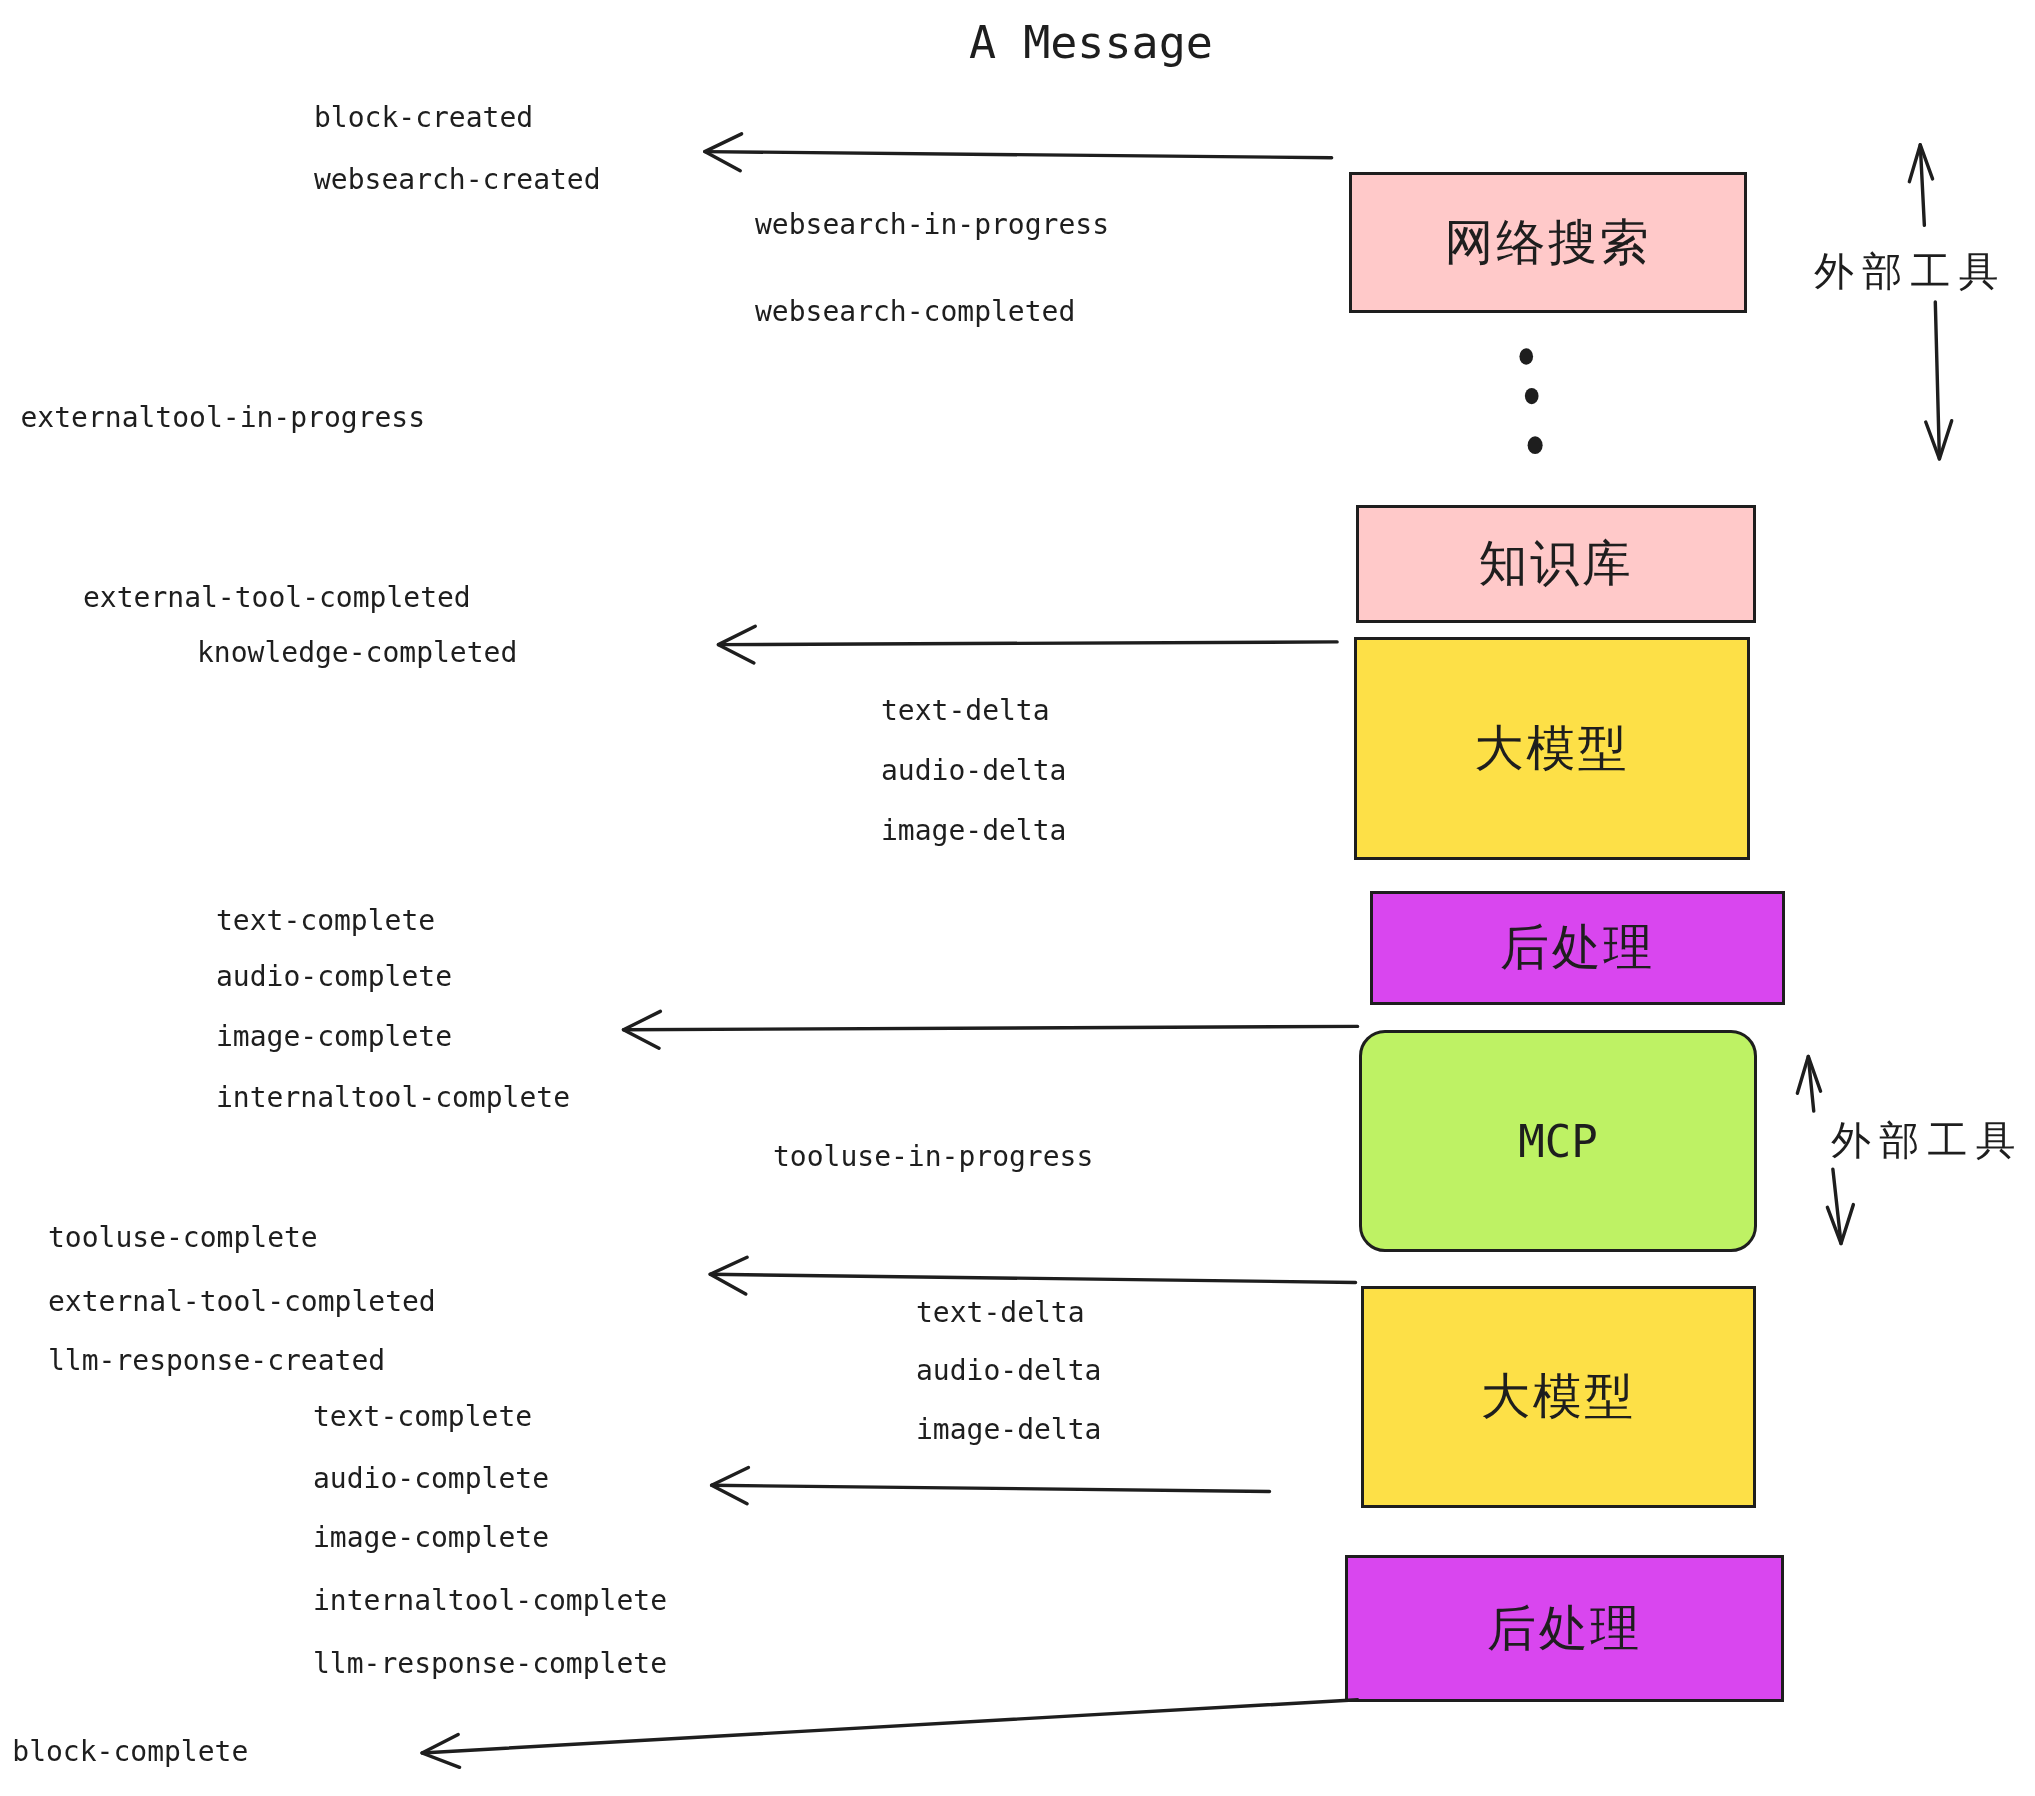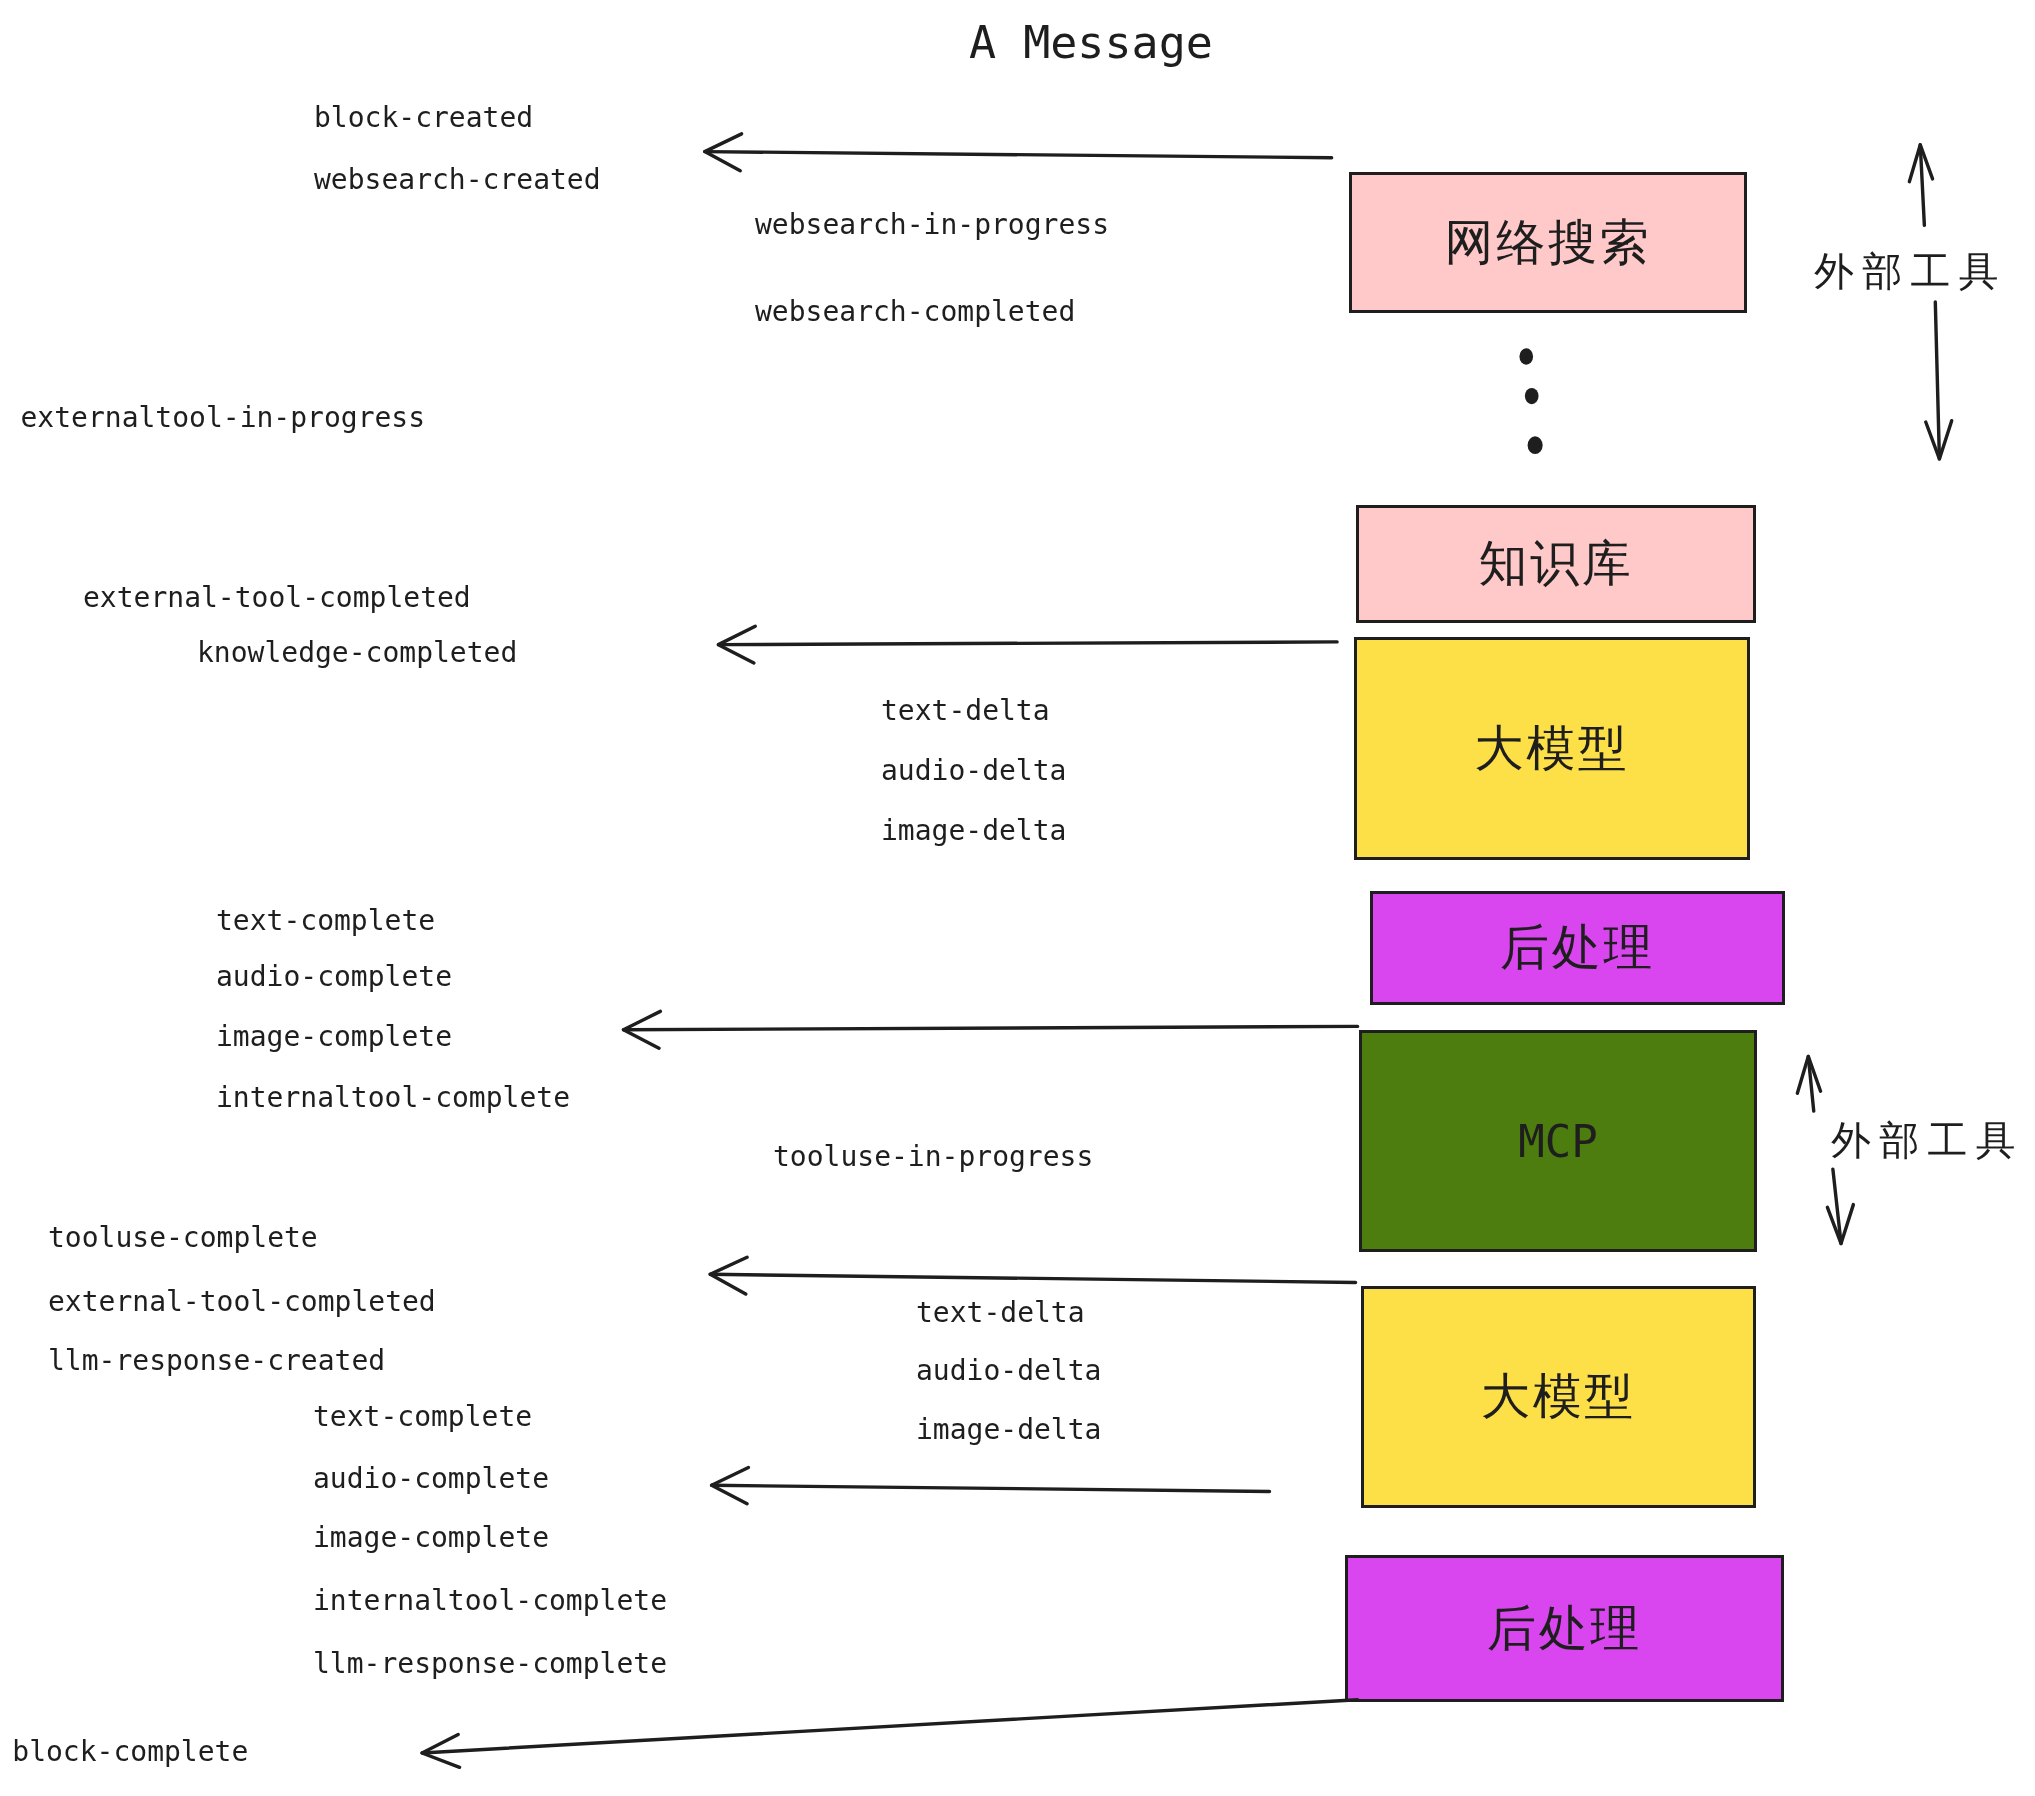--- a/index.html
+++ b/index.html
@@ -42,21 +42,21 @@
     letter-spacing:2.7px;
     color:#1e1e1e;
   }
   .box .mono{
     font-family:"DejaVu Sans Mono", monospace;
     font-size:44px;
     color:#1e1e1e;
   }
   .pink{background:#ffc9c9;}
   .green{background:#fde047;}
-  .yellow{background:#4d7c0f;}
+  .yellow{background:#bef264;border-radius:26px;}
   .white{background:#d946ef;}
   .side-note{
     position:absolute;
     font-family:"DejaVu Sans", "Liberation Sans", sans-serif;
     font-size:40px;
     letter-spacing:8.2px;
     white-space:nowrap;
     color:#1e1e1e;
   }
   svg.overlay{

